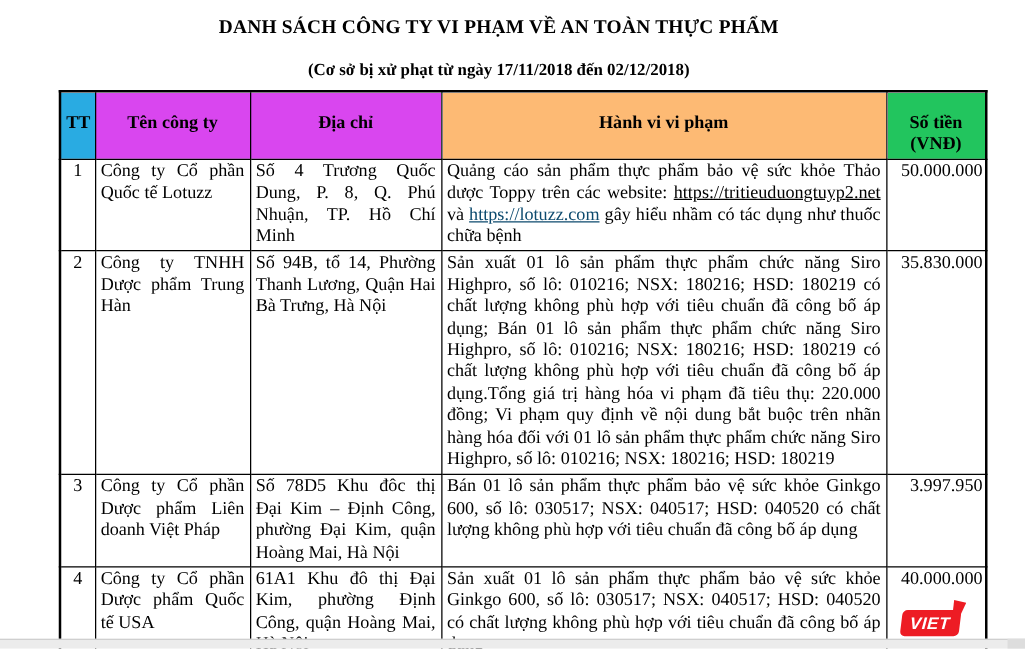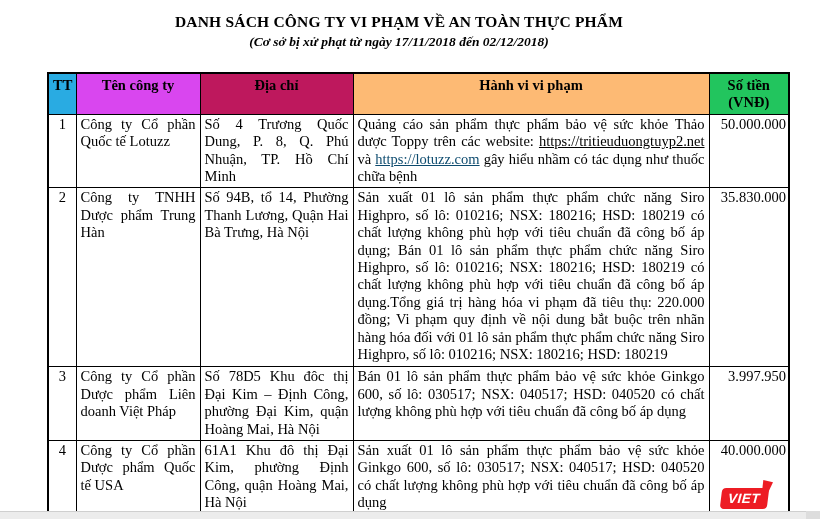--- a/index.html
+++ b/index.html
@@ -4,37 +4,37 @@
 <style>
   html,body { margin:0; padding:0; }
   body {
     width:820px; height:519px; position:relative; overflow:hidden;
     background:#ffffff;
     font-family:"Liberation Serif","DejaVu Serif",serif;
     color:#000;
   }
   .doc-header { position:absolute; left:25px; top:13px; width:748px; text-align:center; }
   .doc-title { font-size:15.5px; font-weight:bold; letter-spacing:.2px; }
-  .doc-subtitle { font-size:13.5px; font-weight:bold; font-style:italic; margin-top:3px; }
+  .doc-subtitle { font-size:13.5px; font-weight:bold; margin-top:17px; }
 
   table.violations {
     position:absolute; left:47px; top:72px; width:741px;
     border-collapse:collapse; table-layout:fixed;
     border:2px solid #000;
   }
   th, td {
     border:1px solid #000;
     vertical-align:top;
     font-size:14.5px; line-height:17.4px;
     padding:1px 4px 2px 4px;
     overflow:hidden;
   }
   thead th {
     font-weight:bold; text-align:center; vertical-align:top;
-    padding-top:3px; height:40px; box-sizing:border-box;
+    padding-top:16px; height:40px; box-sizing:border-box;
   }
   tbody tr:nth-child(1){ height:66px; }
   tbody tr:nth-child(2){ height:179px; }
   tbody tr:nth-child(3){ height:65px; }
   tbody tr:nth-child(4){ height:66px; }
   td.c-tt { text-align:center; padding-left:1px; padding-right:1px; }
   td.c-company, td.c-address, td.c-violation { text-align:justify; }
   td.c-amount { text-align:right; padding-right:2px; }
   a.vlink { text-decoration:underline; cursor:pointer; }
 
@@ -73,21 +73,21 @@
     <col style="width:28px">
       <col style="width:124px">
       <col style="width:153px">
       <col style="width:356px">
       <col style="width:80px">
   </colgroup>
   <thead>
     <tr>
       <th class="hdr" style="background: rgb(41, 171, 226);">TT</th>
       <th class="hdr" style="background: #d946ef; text-align: center;">Tên công ty</th>
-      <th class="hdr" style="background: #be185d;">Địa chỉ</th>
+      <th class="hdr" style="background: #d946ef;">Địa chỉ</th>
       <th class="hdr" style="background: #fdba74;">Hành vi vi phạm</th>
       <th class="hdr" style="background: #22c55e;">Số tiền (VNĐ)</th>
     </tr>
   </thead>
   <tbody id="table-body">
   <tr>
     <td class="c-tt">1</td>
     <td class="c-company">Công ty Cổ phần Quốc tế Lotuzz</td>
     <td class="c-address">Số 4 Trương Quốc Dung, P. 8, Q. Phú Nhuận, TP. Hồ Chí Minh</td>
     <td class="c-violation"><span>Quảng cáo sản phẩm thực phẩm bảo vệ sức khỏe Thảo dược Toppy trên các website: </span><a class="vlink" href="#" style="color: #000000;">https://tritieuduongtuyp2.net</a><span> và </span><a class="vlink" href="#" style="color: #0c4a6e;">https://lotuzz.com</a><span> gây hiểu nhầm có tác dụng như thuốc chữa bệnh</span></td>

